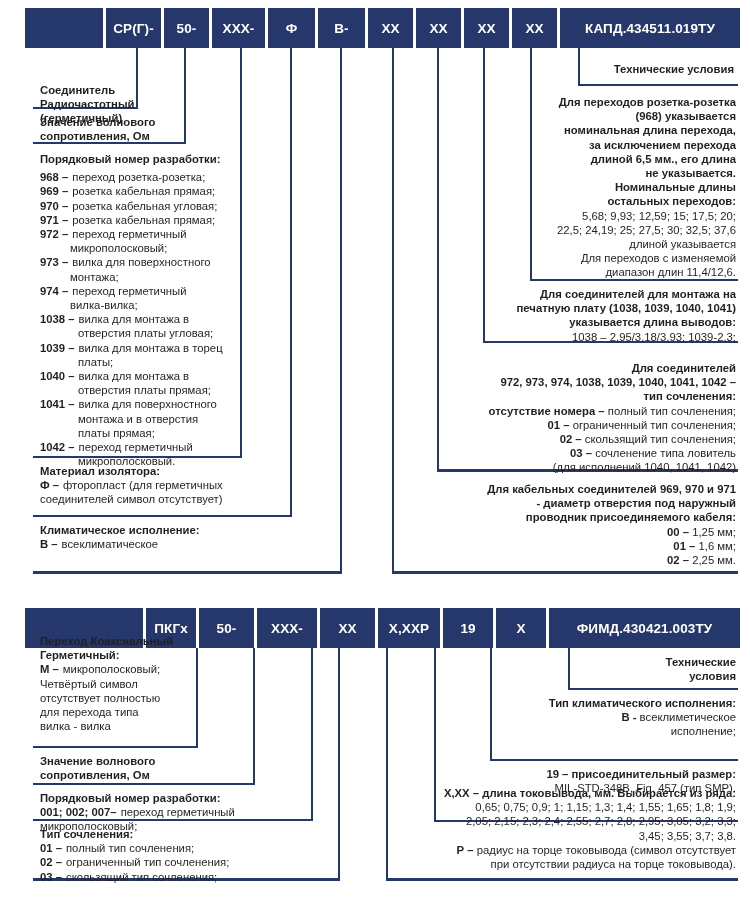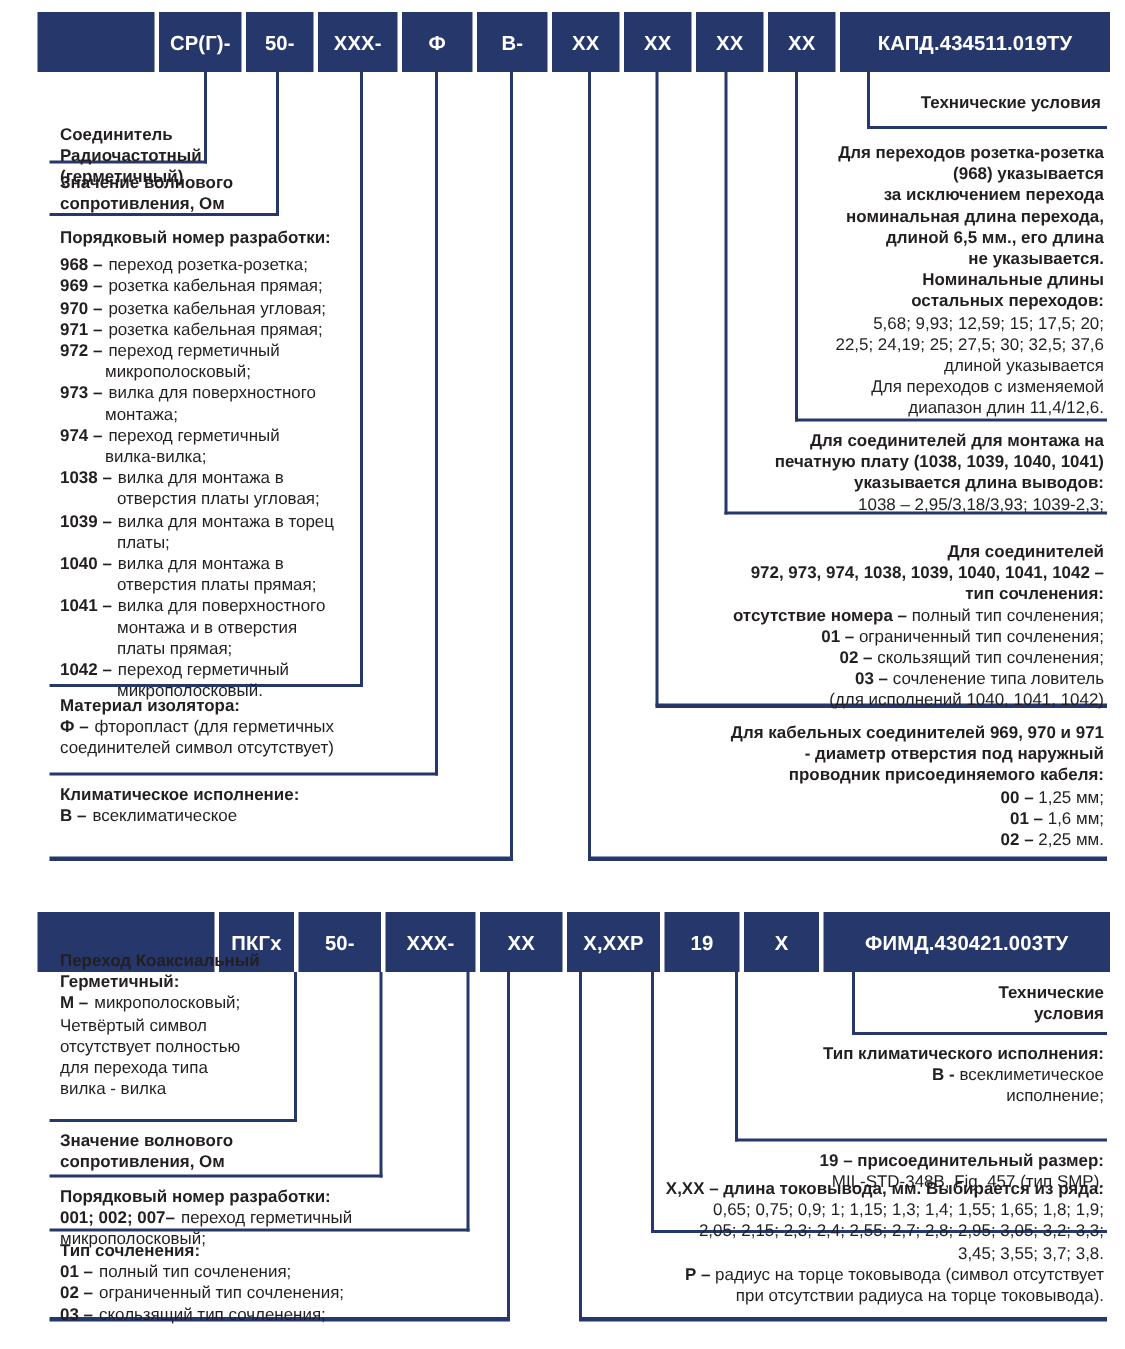--- a/index.html
+++ b/index.html
@@ -206,22 +206,22 @@
         </div>
     </div>
 
     <div class="tb right" style="left:538px; top:62px; width:196px;">
       <div class="hd">Технические условия</div>
     </div>
 
     <div class="tb right" style="left:468px; top:95px; width:268px;text-align:right;">
       <div class="hd">Для переходов розетка-розетка</div>
       <div class="hd">(968) указывается</div>
+      <div class="hd">номинальная длина перехода,</div>
       <div class="hd">за исключением перехода</div>
-      <div class="hd">номинальная длина перехода,</div>
       <div class="hd">длиной 6,5 мм., его длина</div>
       <div class="hd">не указывается.</div>
       <div class="hd">Номинальные длины</div>
       <div class="hd">остальных переходов:</div>
       <div class="reg">5,68; 9,93; 12,59; 15; 17,5; 20;</div>
       <div class="reg">22,5; 24,19; 25; 27,5; 30; 32,5; 37,6</div>
       <div class="reg">длиной указывается</div>
       <div class="reg">Для переходов с изменяемой</div>
       <div class="reg">диапазон длин 11,4/12,6.</div>
     </div>

